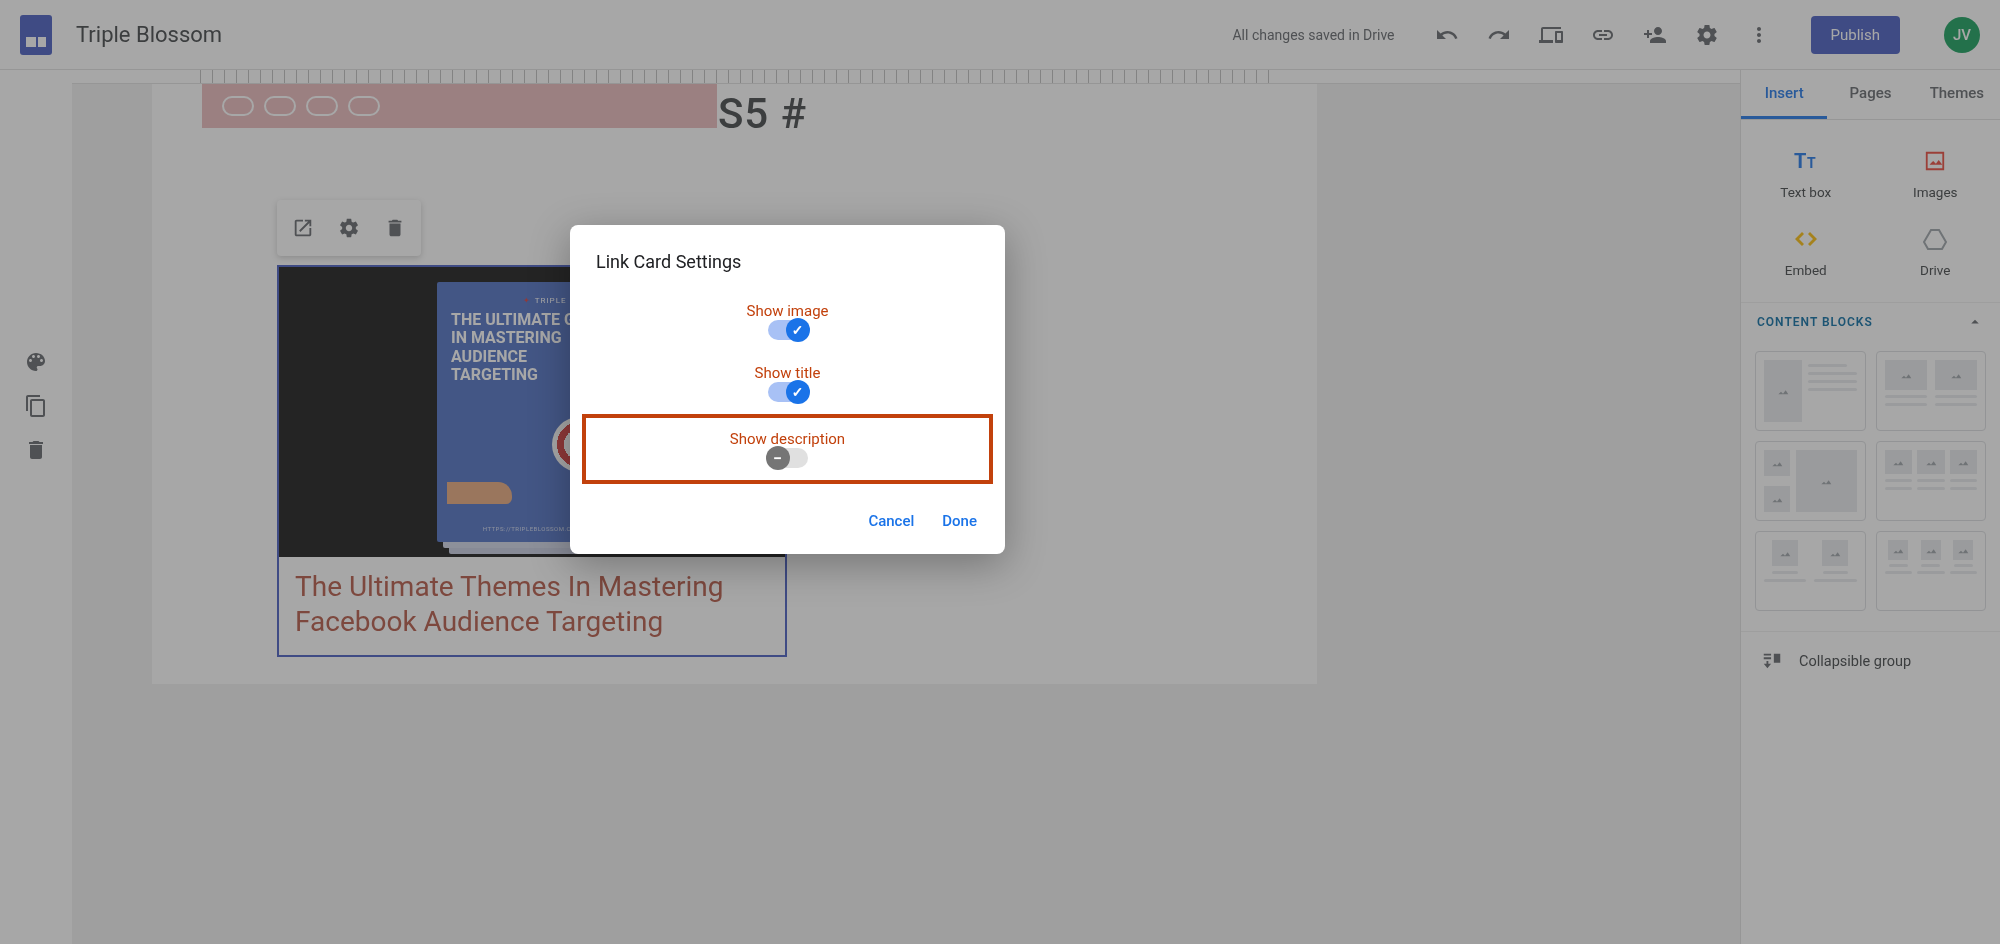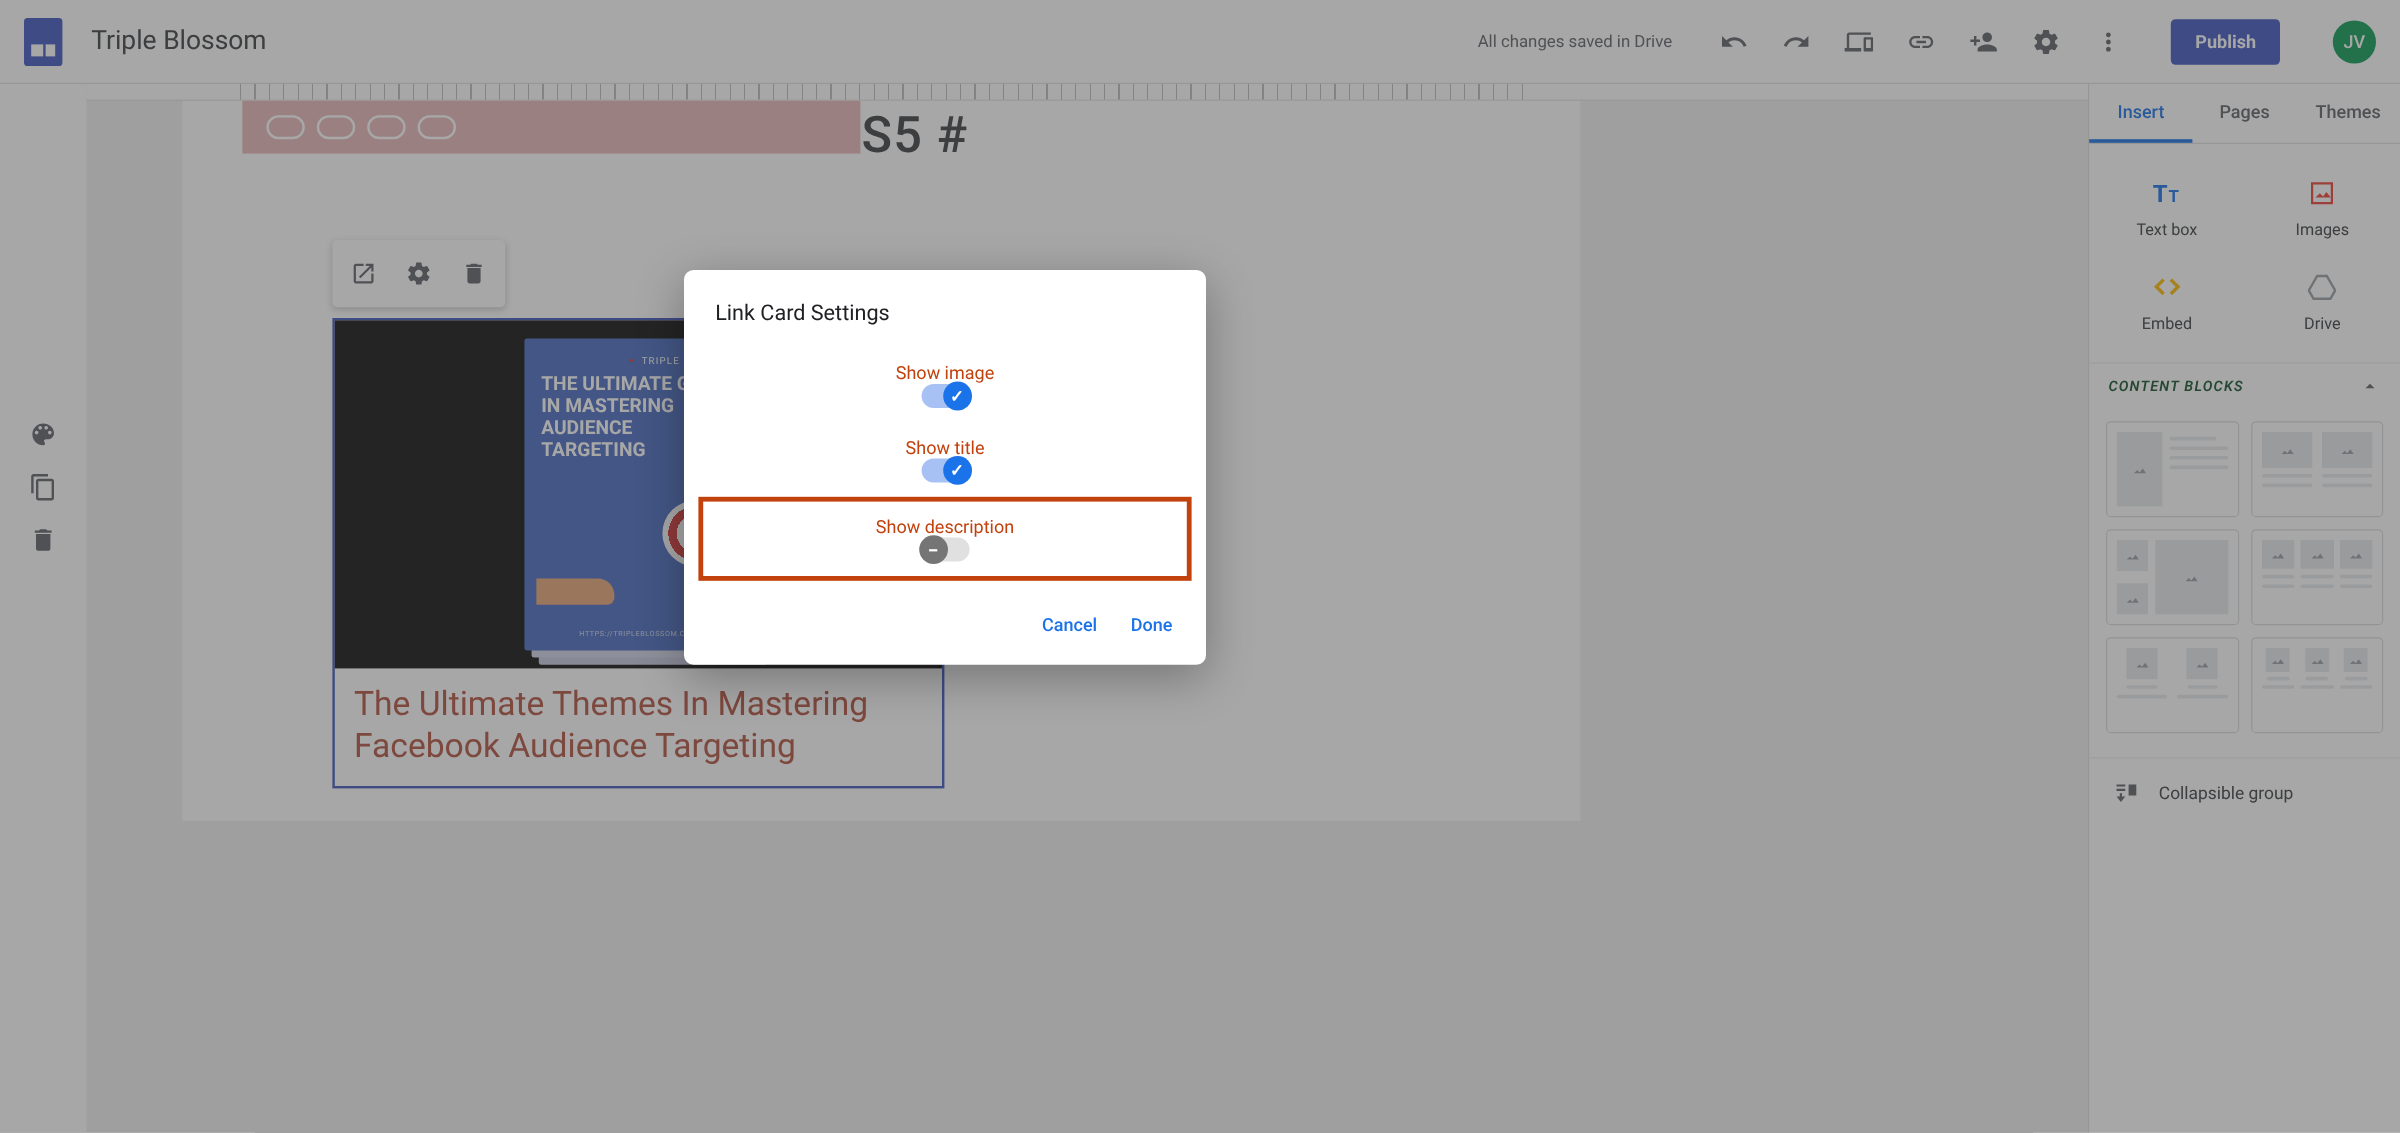--- a/index.html
+++ b/index.html
@@ -8,21 +8,21 @@
 
 .header { height: 70px; display: flex; align-items: center; padding: 0 20px; border-bottom: 1px solid #e0e0e0; position: relative; z-index: 1; }
 .logo { width: 32px; height: 40px; background: #4258bf; border-radius: 3px; margin-right: 24px; position: relative; }
 .logo::after { content: ''; position: absolute; top: 22px; left: 6px; width: 10px; height: 10px; background: #fff; }
 .logo::before { content: ''; position: absolute; top: 22px; left: 18px; width: 8px; height: 10px; background: #fff; }
 .doc-title { font-size: 22px; color: #3c4043; flex: 1; }
 .save-status { color: #5f6368; font-size: 14px; margin-right: 40px; }
 .header-icons { display: flex; align-items: center; gap: 28px; }
 .hicon { width: 24px; height: 24px; display: flex; align-items: center; justify-content: center; cursor: pointer; }
 .hicon svg { width: 24px; height: 24px; fill: #5f6368; }
-.publish-btn { background: #4258bf; color: #fff; border: none; padding: 10px 20px; border-radius: 4px; font-size: 15px; font-weight: 700; cursor: pointer; margin-left: 12px; }
+.publish-btn { background: #4258bf; color: #fff; border: none; padding: 10px 20px; border-radius: 4px; font-size: 15px; font-weight: 400; cursor: pointer; margin-left: 12px; }
 .avatar { width: 36px; height: 36px; border-radius: 50%; background: #0f9d58; color: #fff; display: flex; align-items: center; justify-content: center; font-size: 15px; font-weight: 500; margin-left: 16px; }
 
 
 .main { display: flex; height: calc(944px - 70px); }
 .left-tools { width: 72px; padding-top: 280px; display: flex; flex-direction: column; align-items: center; gap: 20px; }
 .left-tools .tool-icon { width: 24px; height: 24px; cursor: pointer; }
 .left-tools .tool-icon svg { width: 24px; height: 24px; fill: #5f6368; }
 
 .canvas-area { flex: 1; background: #f1f1f1; overflow: hidden; position: relative; padding-top: 0; }
 .ruler { height: 14px; background: #fff; border-bottom: 1px solid #e0e0e0; position: relative; }
@@ -51,21 +51,21 @@
 
 
 .right-panel { width: 260px; border-left: 1px solid #e0e0e0; background: #fff; display: flex; flex-direction: column; }
 .tabs { display: flex; height: 50px; border-bottom: 1px solid #e0e0e0; }
 .tab { flex: 1; display: flex; align-items: center; justify-content: center; color: #5f6368; font-size: 15px; font-weight: 500; cursor: pointer; border-bottom: 3px solid transparent; }
 .tab.active { color: #1a73e8; border-bottom-color: #1a73e8; }
 .insert-grid { display: grid; grid-template-columns: 1fr 1fr; padding: 18px 0 8px 0; }
 .insert-item { display: flex; flex-direction: column; align-items: center; gap: 10px; padding: 10px 0 16px 0; cursor: pointer; }
 .insert-item .ii-icon { height: 26px; display: flex; align-items: center; justify-content: center; }
 .insert-item .ii-label { font-size: 13.5px; color: #3c4043; }
-.section-head { display: flex; align-items: center; justify-content: space-between; padding: 10px 16px; color: #14532d; font-size: 12px; letter-spacing: 1px; font-weight: 600; border-top: 1px solid #eee; font-style: italic; }
+.section-head { display: flex; align-items: center; justify-content: space-between; padding: 10px 16px; color: #0369a1; font-size: 12px; letter-spacing: 1px; font-weight: 600; border-top: 1px solid #eee; }
 .blocks { display: grid; grid-template-columns: 1fr 1fr; gap: 10px; padding: 10px 14px 20px 14px; }
 .block { height: 80px; border: 1px solid #dadce0; border-radius: 4px; background: #fff; cursor: pointer; padding: 8px; display: flex; gap: 6px; }
 .thumb-img { background: #e8eaed; display: flex; align-items: center; justify-content: center; }
 .thumb-img svg { width: 16px; height: 16px; fill: #9aa0a6; }
 .thumb-line { height: 3px; background: #e8eaed; border-radius: 2px; }
 .collapsible { display: flex; align-items: center; gap: 16px; padding: 18px 20px; border-top: 1px solid #eee; cursor: pointer; }
 .collapsible svg { width: 22px; height: 22px; fill: #5f6368; }
 .collapsible span { color: #3c4043; font-size: 14.5px; }
 
 

